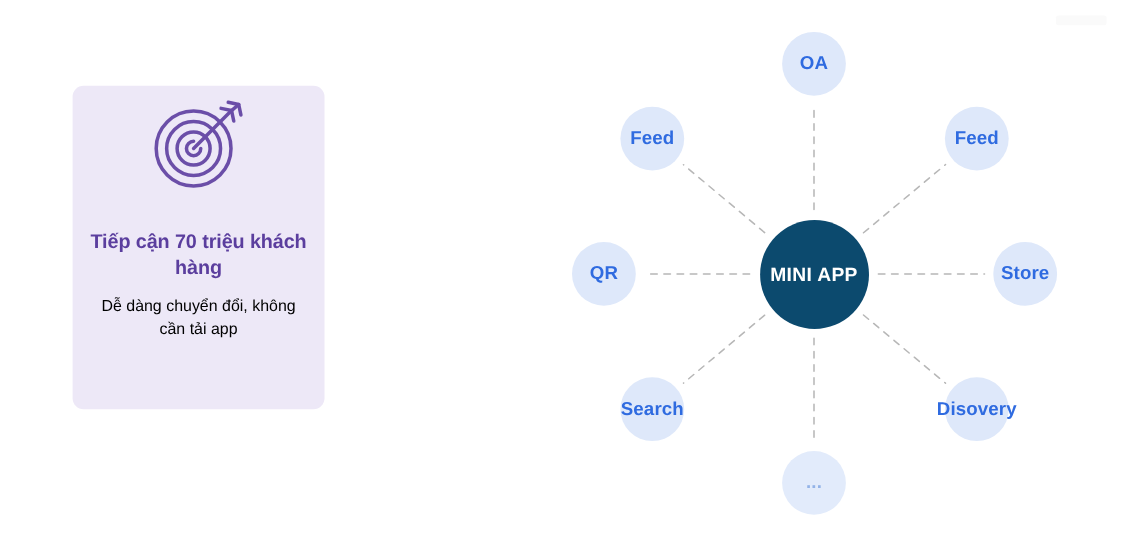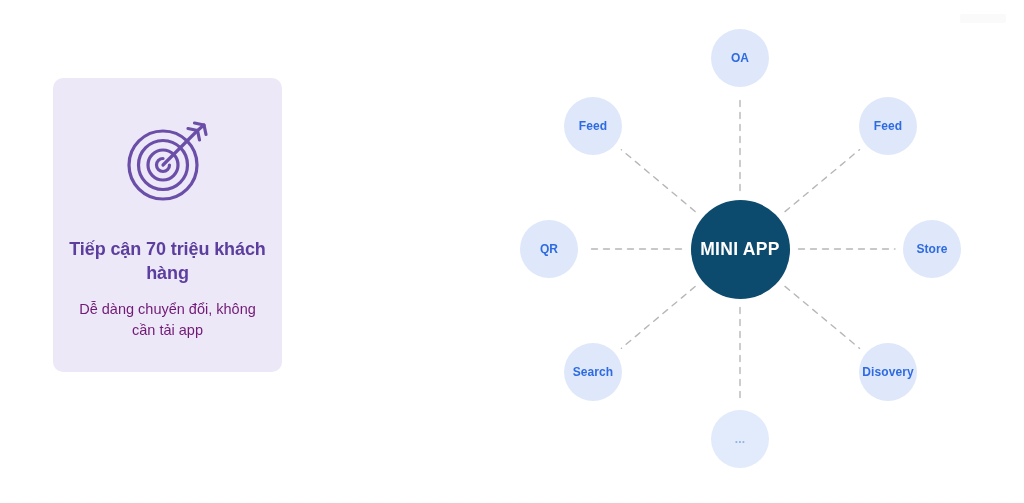--- a/index.html
+++ b/index.html
@@ -13,31 +13,30 @@
     height: 503px;
     position: relative;
     overflow: hidden;
     font-family: "Liberation Sans", sans-serif;
     -webkit-font-smoothing: antialiased;
   }
 
   
   #feature-card {
     position: absolute;
-    left: 53px;
+    left: 66px;
     top: 78px;
     width: 229px;
     height: 294px;
     background: #EDE8F7;
     border-radius: 10px;
     box-sizing: border-box;
     display: flex;
     flex-direction: column;
     align-items: center;
-    padding-top: 30px;
   }
   #card-icon-wrap {
     width: 104px;
     height: 104px;
     display: flex;
     align-items: center;
     justify-content: center;
     margin-bottom: 26px;
   }
   #card-icon-wrap svg { display: block; }
@@ -48,21 +47,21 @@
     color: #5B3E9E;
     font-size: 18px;
     font-weight: bold;
     line-height: 1.32;
     letter-spacing: -0.1px;
     margin: 0 0 13px 0;
   }
   #card-subtitle {
     width: 200px;
     text-align: center;
-    color: #701a75;
+    color: #000000;
     font-size: 14.5px;
     font-weight: normal;
     line-height: 1.45;
     margin: 0;
   }
 
   
   #diagram {
     position: absolute;
     left: 490px;
@@ -84,21 +83,21 @@
     display: flex;
     align-items: center;
     justify-content: center;
     box-sizing: border-box;
   }
   .node-satellite {
     width: 58px;
     height: 58px;
     background: #DEE8FA;
     color: #2F6BE0;
-    font-size: 12px;
+    font-size: 17px;
     font-weight: bold;
     letter-spacing: 0.1px;
   }
   .node-satellite.node-faint {
     background: #E2EBFB;
     color: #93B3E8;
   }
   #node-center {
     width: 99px;
     height: 99px;

